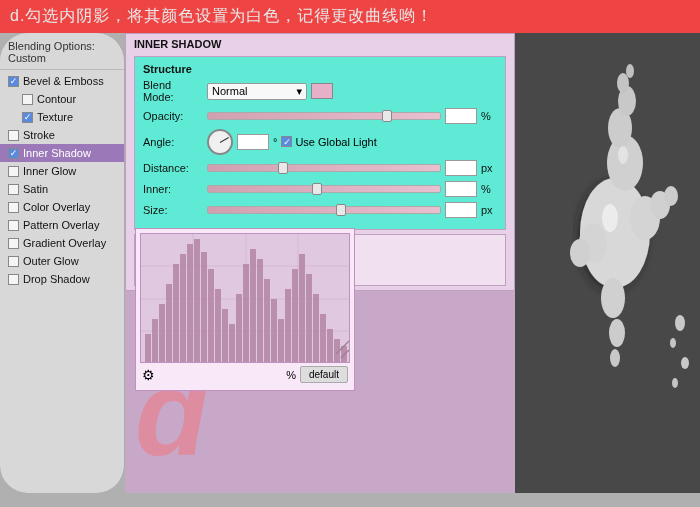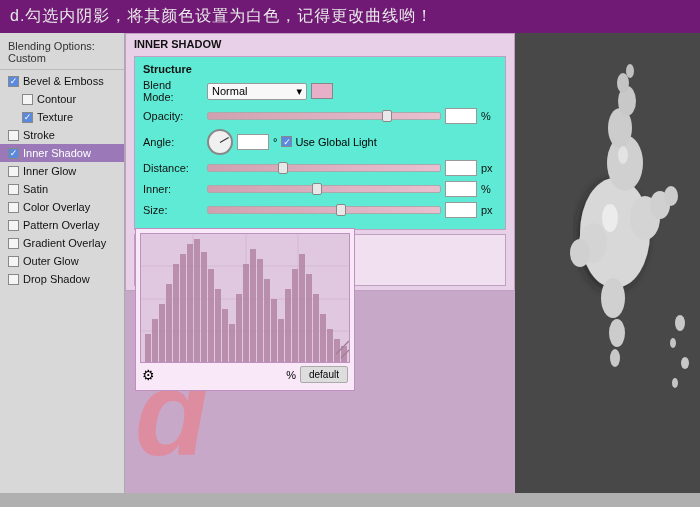--- a/index.html
+++ b/index.html
@@ -8,40 +8,41 @@
       height: 507px;
       overflow: hidden;
       background: #b0b0b0;
       font-family: Arial, sans-serif;
       font-size: 11px;
       color: #000;
     }
 
     
     #top-banner {
-      background: #701a75;
+      background: #ef4444;
       color: #e8e8e8;
       font-size: 16px;
       padding: 6px 10px;
       letter-spacing: 1px;
     }
 
     
     #main-layout {
       display: flex;
       height: 460px;
     }
 
     
     #left-sidebar {
       width: 125px;
       background: #d8d8d8;
       border-right: 1px solid #aaa;
       padding: 4px 0;
       flex-shrink: 0;
+      border-radius: 28px;
     }
     .sidebar-item {
       padding: 3px 8px;
       cursor: pointer;
       display: flex;
       align-items: center;
       gap: 4px;
       font-size: 11px;
       color: #111;
     }

